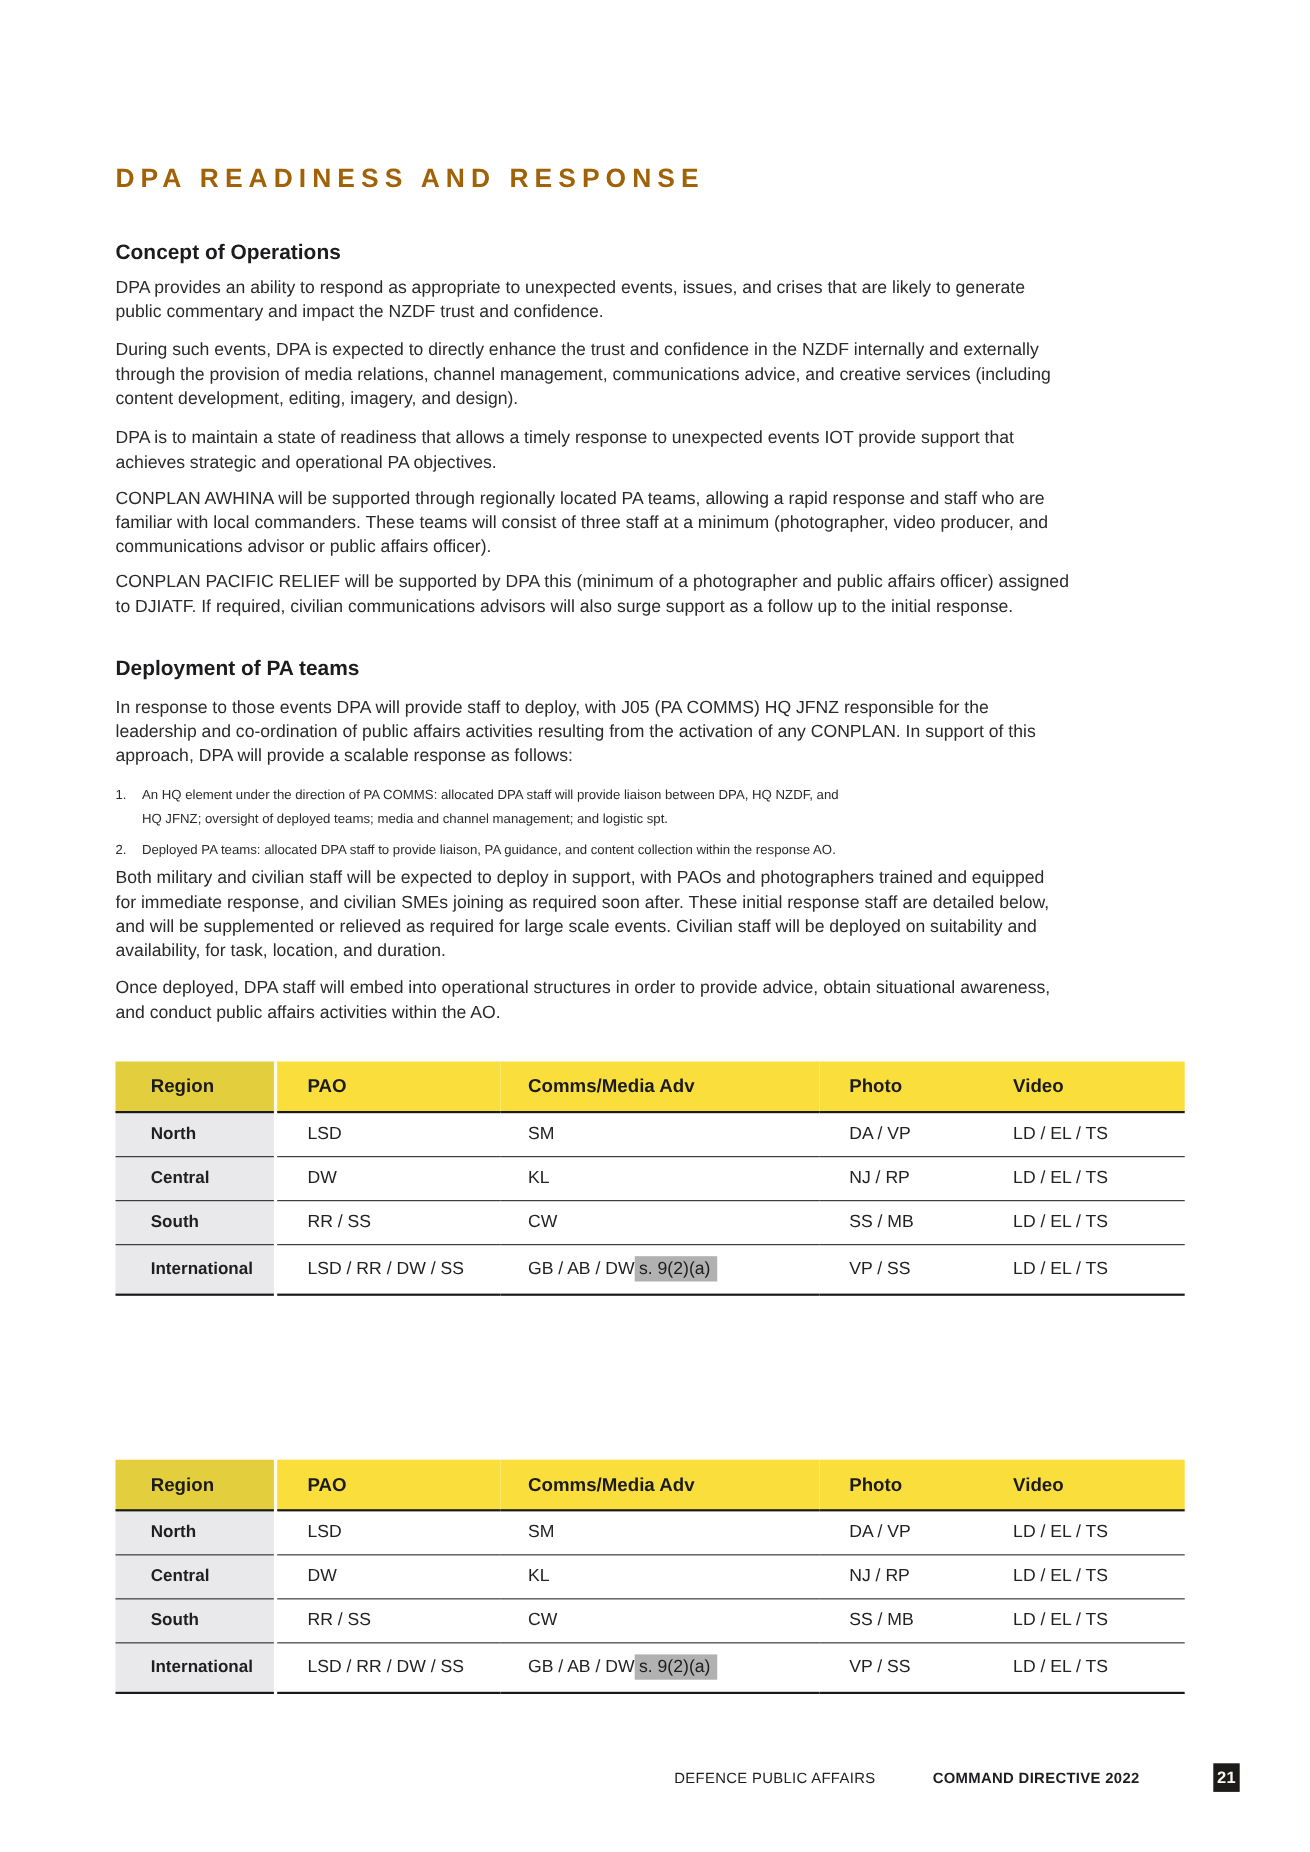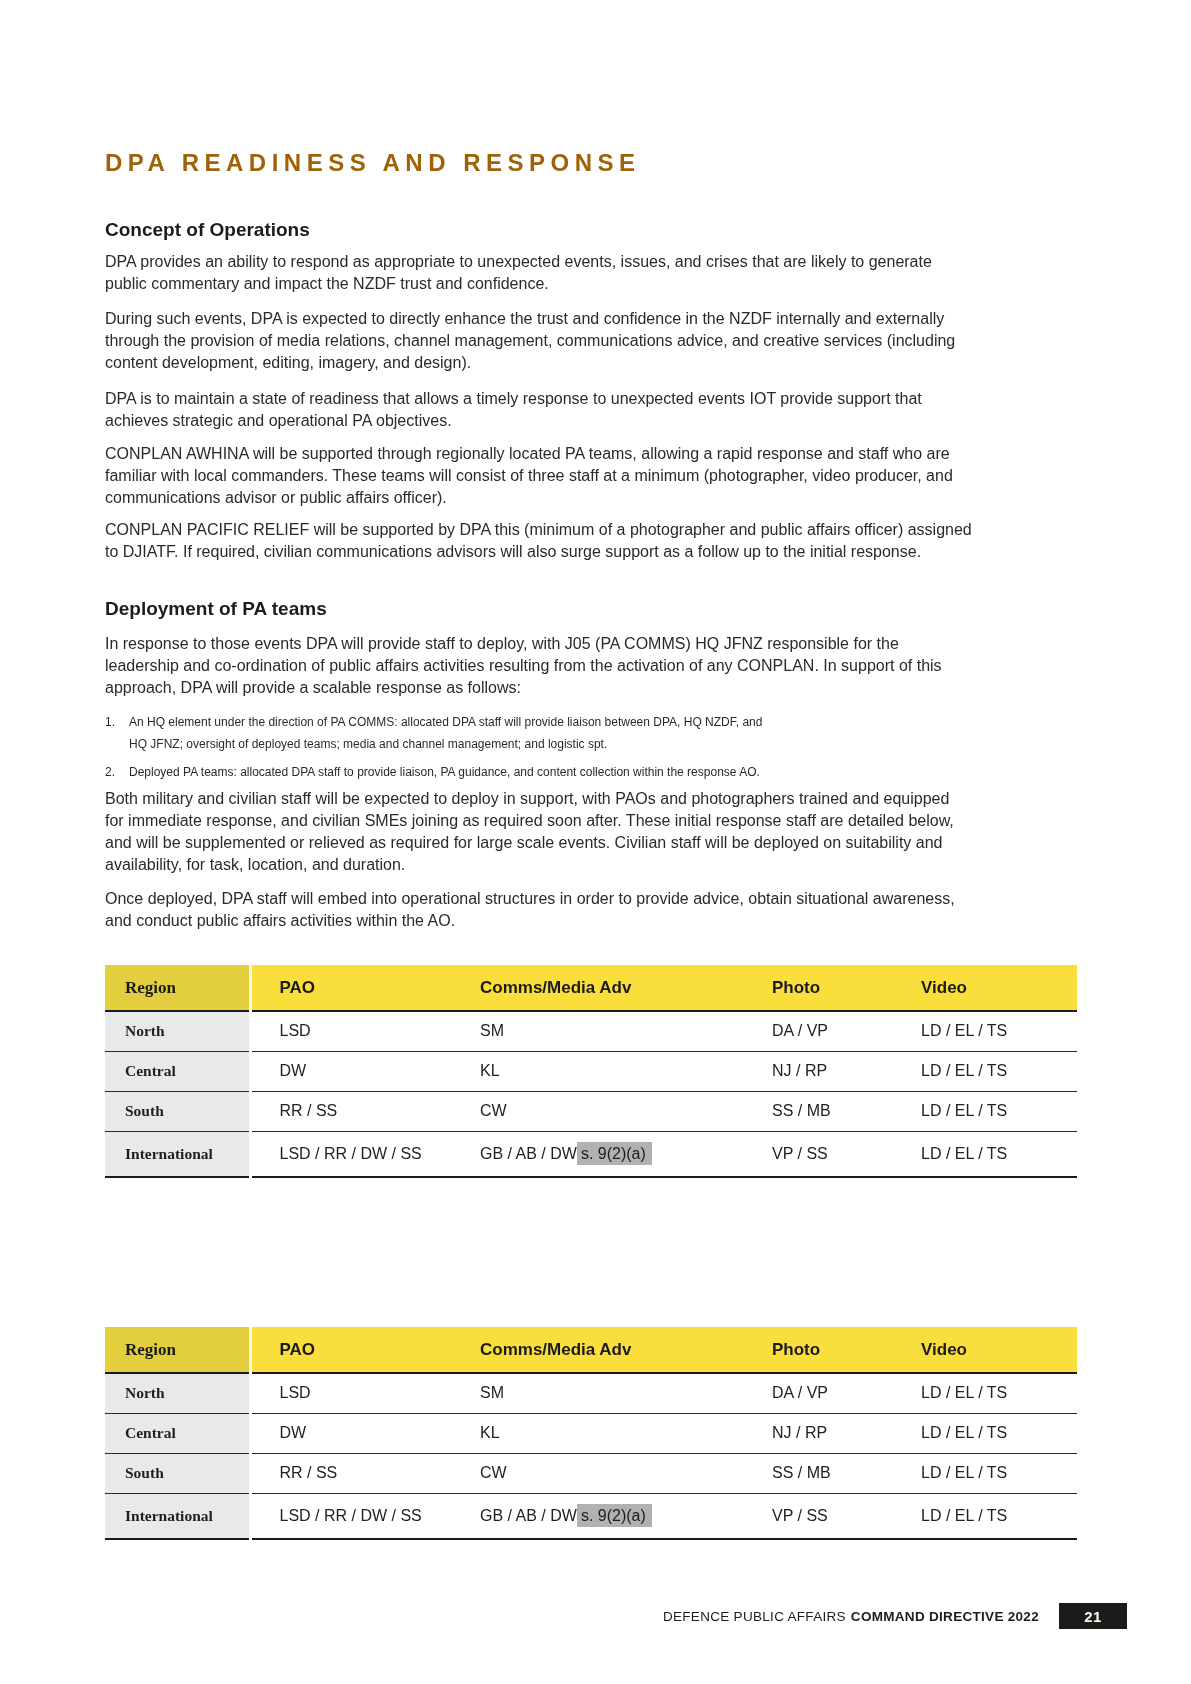--- a/index.html
+++ b/index.html
@@ -85,43 +85,44 @@
     font-size: 16px; color: #222224;
     vertical-align: middle; text-align: left;
     background: #ffffff;
   }
   table.pa-table td.cell-region {
     background: #e9e9eb;
     border-right: 3px solid #ffffff;
     font-weight: bold; font-size: 15.5px;
     color: #1f1f21;
   }
-  .pad-region { padding-left: 20px; font-family: Liberation Serif, serif; }
+  .pad-region { padding-left: 32px; }
   .pad-pao    { padding-left: 28px; }
   .pad-comms  { padding-left: 25px; }
   .pad-photo  { padding-left: 27px; }
   .pad-video  { padding-left: 21px; }
   .redaction {
     background: #b1b1b1;
     color: #1c1c1c;
     padding: 3px 6px 3px 4px;
     margin-left: 0;
   }
   .footer {
     position: absolute;
     right: 64px; top: 1603px;
     display: flex; align-items: center;
     font-size: 13.5px; color: #1d1d1f;
     letter-spacing: 0.3px;
+    gap: 47px;
   }
   .footer .f-reg  { font-weight: normal; }
   .footer .f-bold { font-weight: bold; margin-left: 5px; }
   .page-box {
     display: flex; align-items: center; justify-content: center;
-    width: 68px; height: 26px;
+    width: 24px; height: 26px;
     margin-left: 20px;
     background: #1c1b1a;
     color: #fbf8f2;
     font-size: 15px; font-weight: bold;
   }
 </style>
 </head>
 <body>
 
 <div class="page">

